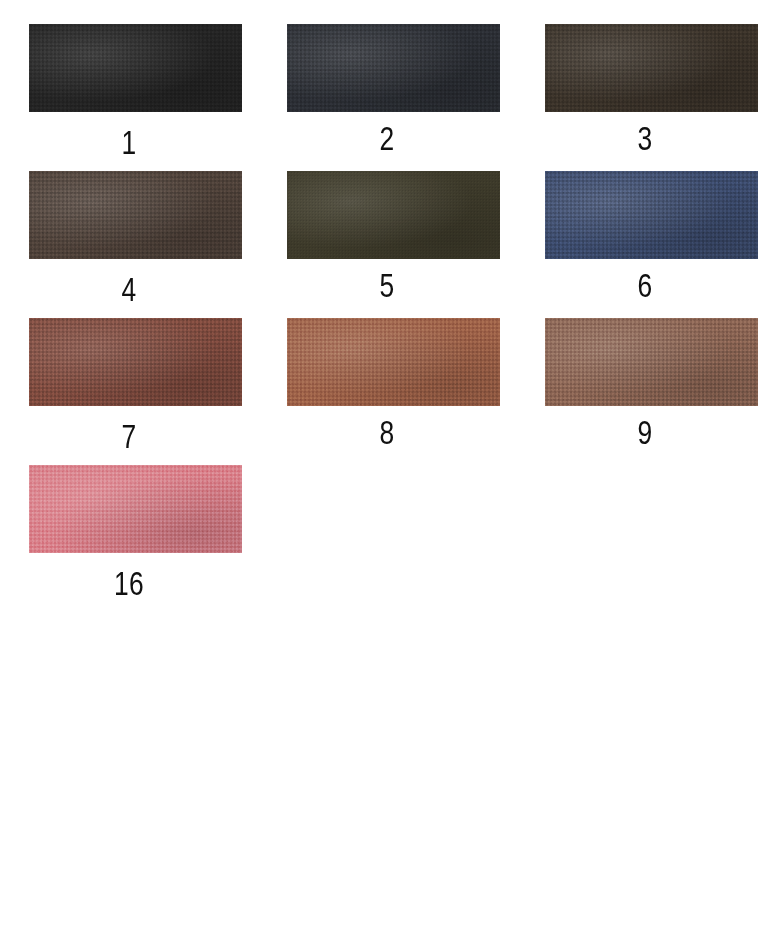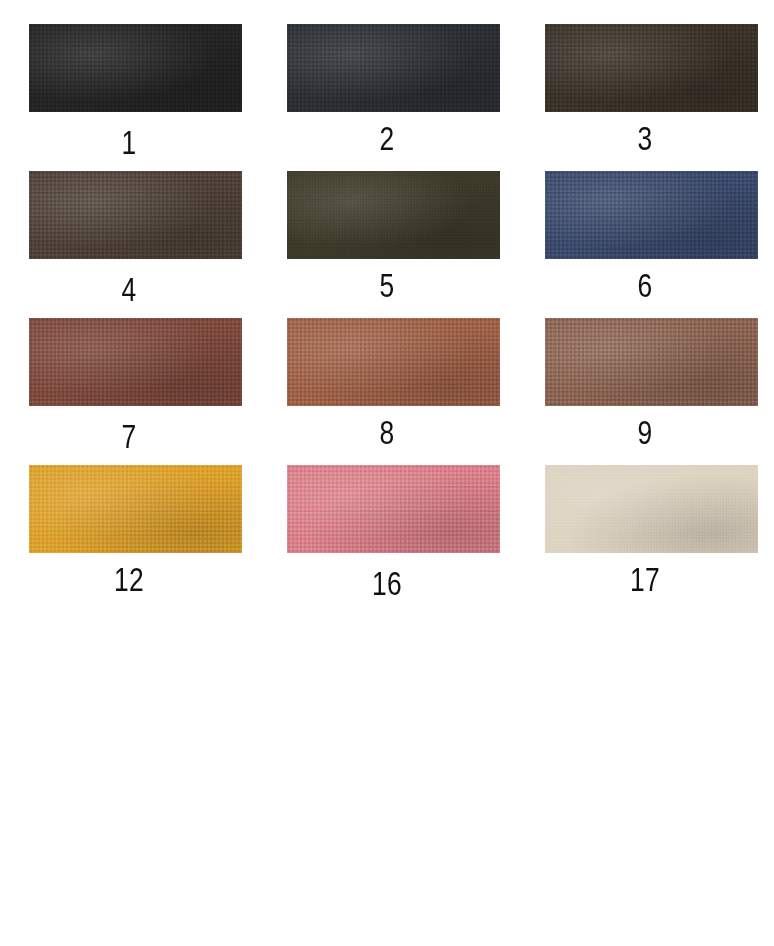--- a/index.html
+++ b/index.html
@@ -133,26 +133,18 @@
         <div class="swatch-label">7</div>
       </div>
       <div class="swatch-cell col-1">
         <div class="swatch-chip" style="background-color: rgb(157, 97, 72);"></div>
         <div class="swatch-label">8</div>
       </div>
       <div class="swatch-cell col-2">
         <div class="swatch-chip" style="background-color: rgb(138, 100, 83);"></div>
         <div class="swatch-label">9</div>
       </div>
-      <div class="swatch-cell col-2">
-        <div class="swatch-chip" style="background-color: rgb(220, 160, 46);"></div>
-        <div class="swatch-label">12</div>
-      </div>
       <div class="swatch-cell col-0">
         <div class="swatch-chip" style="background-color: rgb(217, 128, 138);"></div>
         <div class="swatch-label">16</div>
-      </div>
-      <div class="swatch-cell col-1">
-        <div class="swatch-chip smooth" style="background-color: rgb(222, 211, 193);"></div>
-        <div class="swatch-label">17</div>
       </div>
     </div>
 </div>
 
 </body></html>

